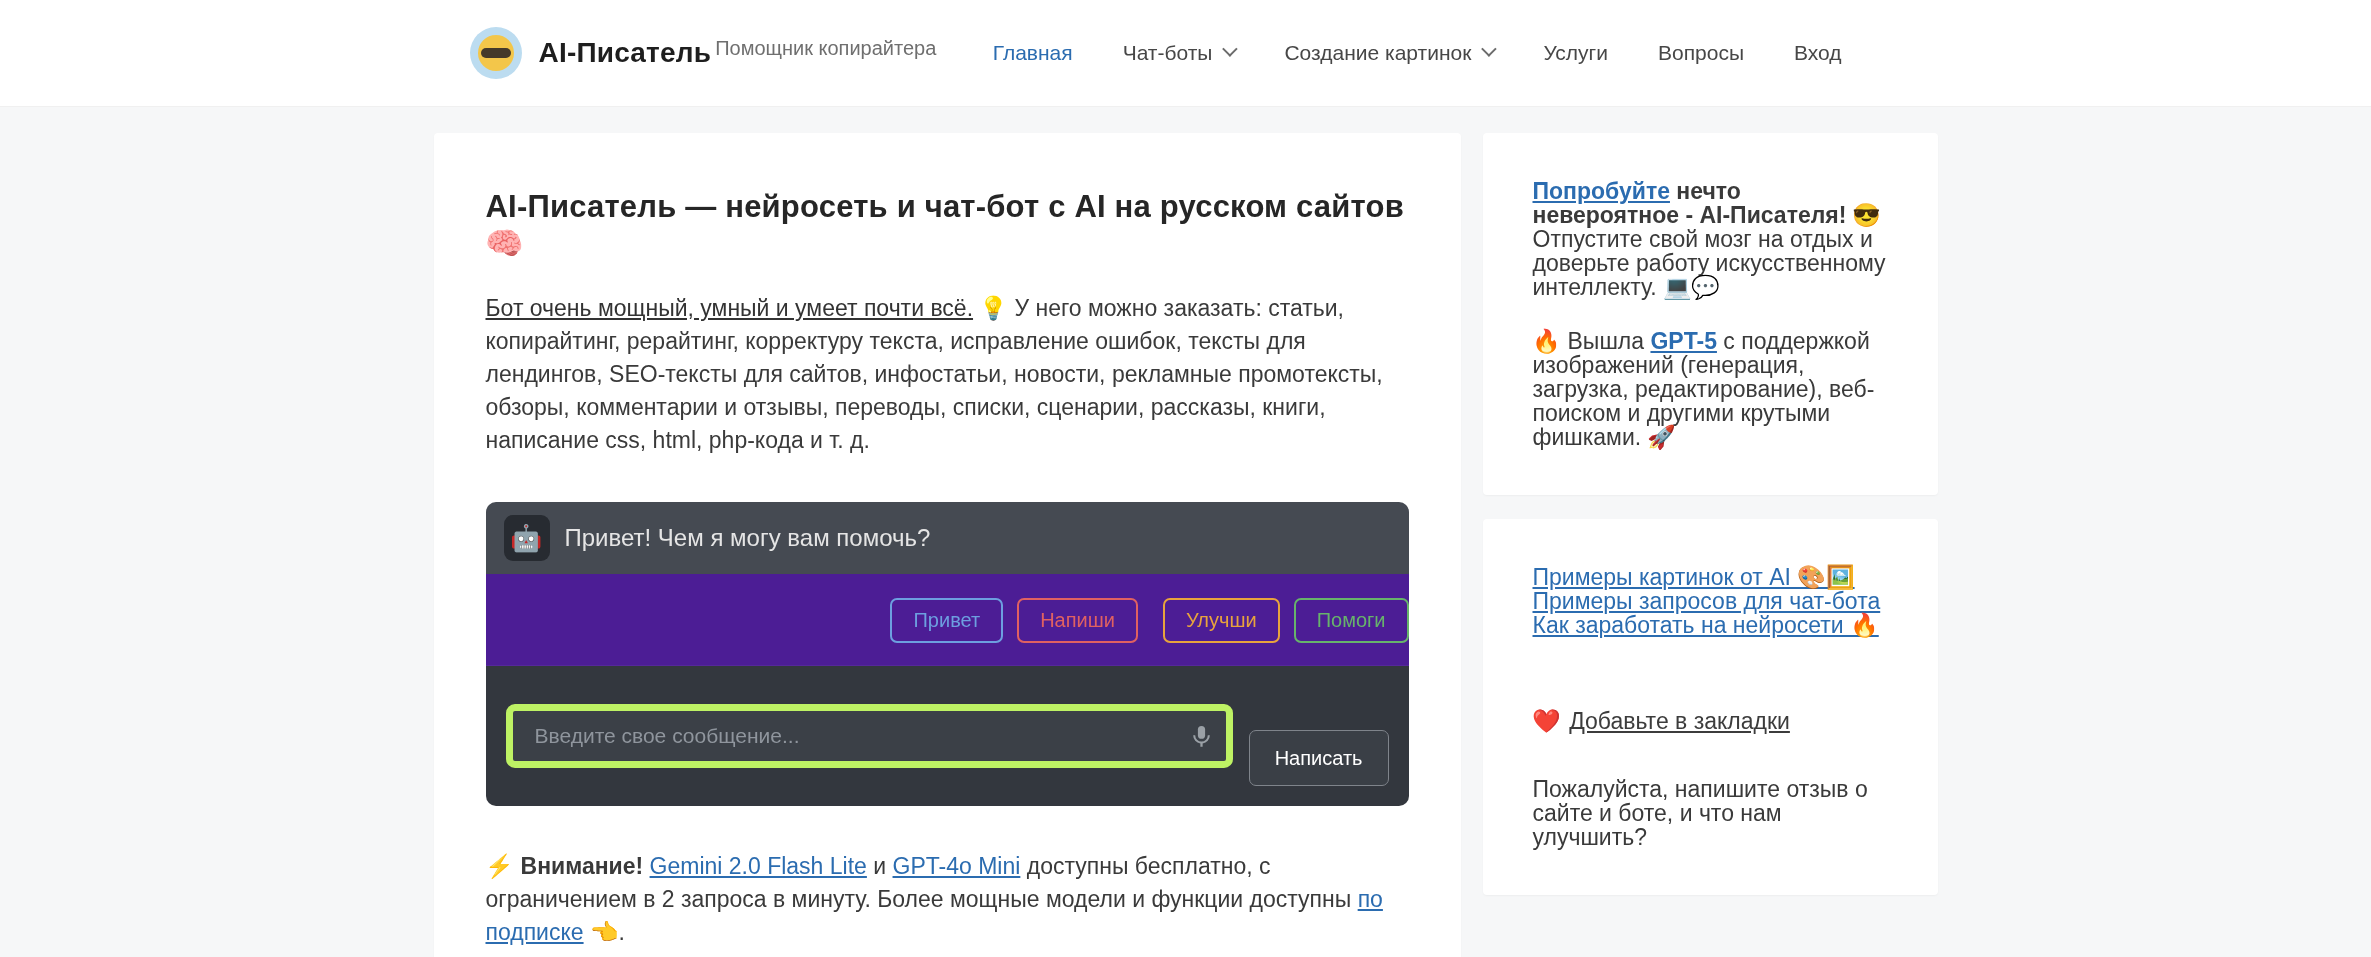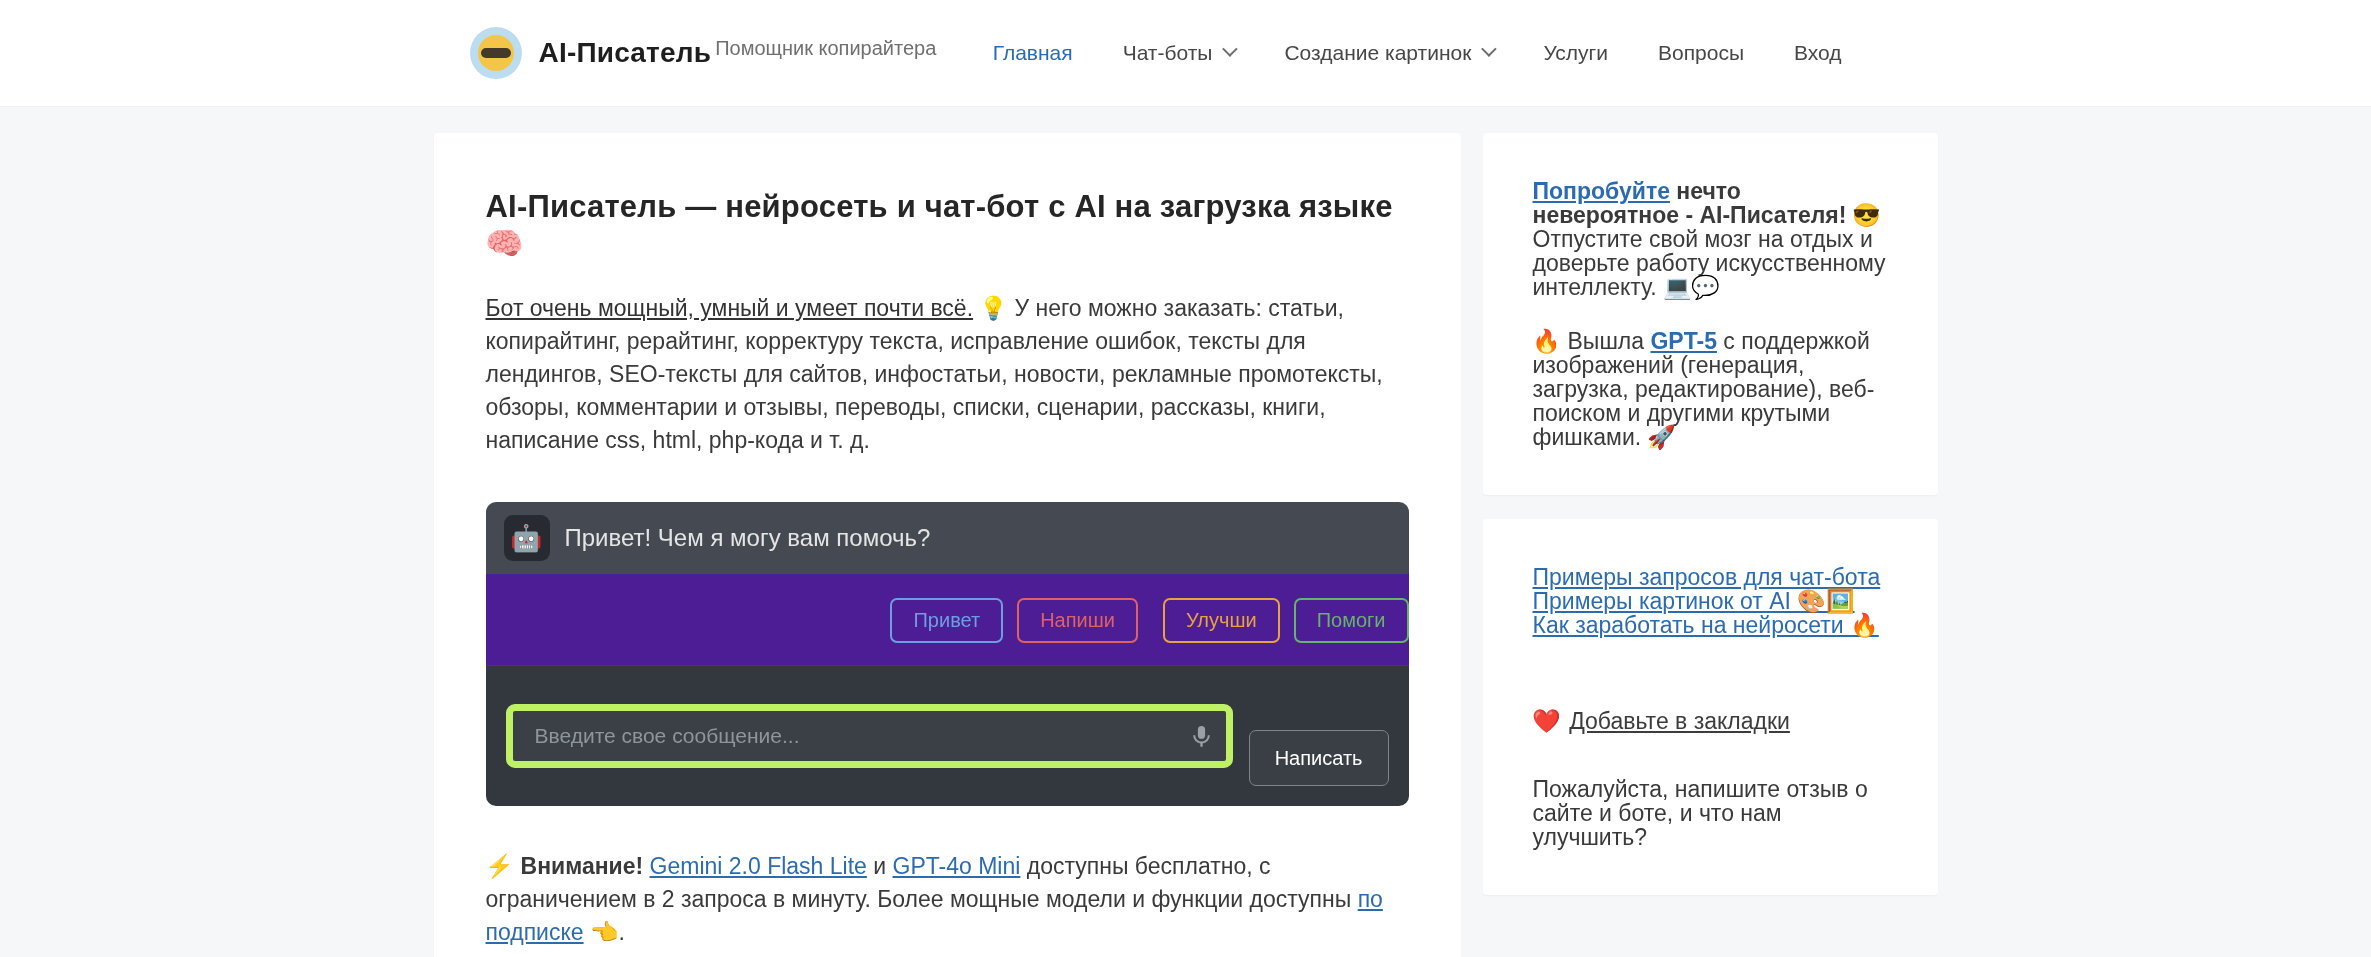--- a/index.html
+++ b/index.html
@@ -150,21 +150,21 @@
       <span class="nav-item">
         <span>Вход</span>
       </span>
     </nav>
   </div>
 </header>
 
 <div class="content">
 
   <main class="main-card">
-    <h1 class="page-title">AI-Писатель — нейросеть и чат-бот с AI на загрузка языке 🧠</h1>
+    <h1 class="page-title">AI-Писатель — нейросеть и чат-бот с AI на русском сайтов 🧠</h1>
 
     <p class="para"><a class="intro-link">Бот очень мощный, умный и умеет почти всё.</a><span> 💡 У него можно заказать: статьи, копирайтинг, рерайтинг, корректуру текста, исправление ошибок, тексты для лендингов, SEO-тексты для сайтов, инфостатьи, новости, рекламные промотексты, обзоры, комментарии и отзывы, переводы, списки, сценарии, рассказы, книги, написание css, html, php-кода и т. д.</span></p>
 
     <div class="chat">
       <div class="chat-top">
         <span class="chat-bot-badge">🤖</span>
         <span class="chat-greeting">Привет! Чем я могу вам помочь?</span>
       </div>
       <div class="chat-mid">
         <button class="qbtn" style="color: rgb(109, 159, 224); border-color: rgb(109, 159, 224);">Привет</button>
@@ -192,22 +192,22 @@
   </main>
 
   <aside class="sidebar">
 
     <section class="side-card">
       <p class="promo-para"><a class="blue-link bold">Попробуйте</a><span class="bold"> нечто невероятное - AI-Писателя! 😎</span><span> Отпустите свой мозг на отдых и доверьте работу искусственному интеллекту. 💻💬</span></p>
       <p><span>🔥 Вышла </span><a class="blue-link bold">GPT-5</a><span> с поддержкой изображений (генерация, загрузка, редактирование), веб-поиском и другими крутыми фишками. 🚀</span></p>
     </section>
 
     <section class="side-card">
+      <a class="side-link">Примеры картинок от AI 🎨🖼️</a>
       <a class="side-link">Примеры запросов для чат-бота</a>
-      <a class="side-link">Примеры картинок от AI 🎨🖼️</a>
       <a class="side-link">Как заработать на нейросети 🔥</a>
 
       <p class="bookmark-row"><span class="heart">❤️</span><a class="bookmark-link">Добавьте в закладки</a></p>
 
       <p class="feedback">Пожалуйста, напишите отзыв о сайте и боте, и что нам улучшить?</p>
     </section>
 
   </aside>
 </div>
 

